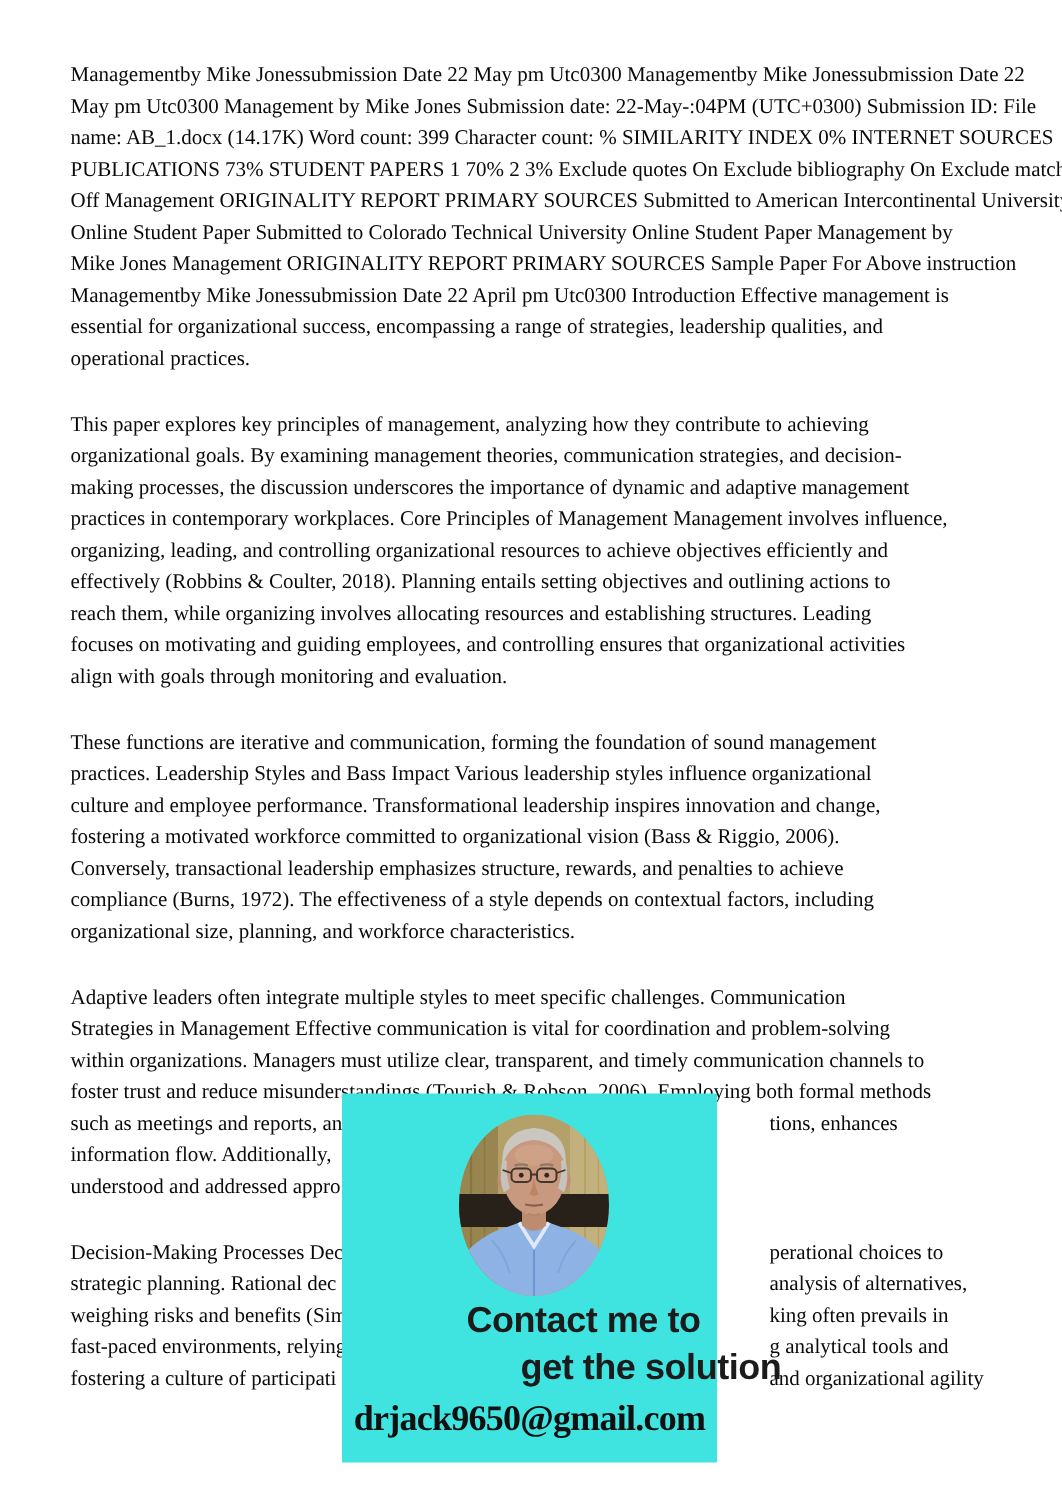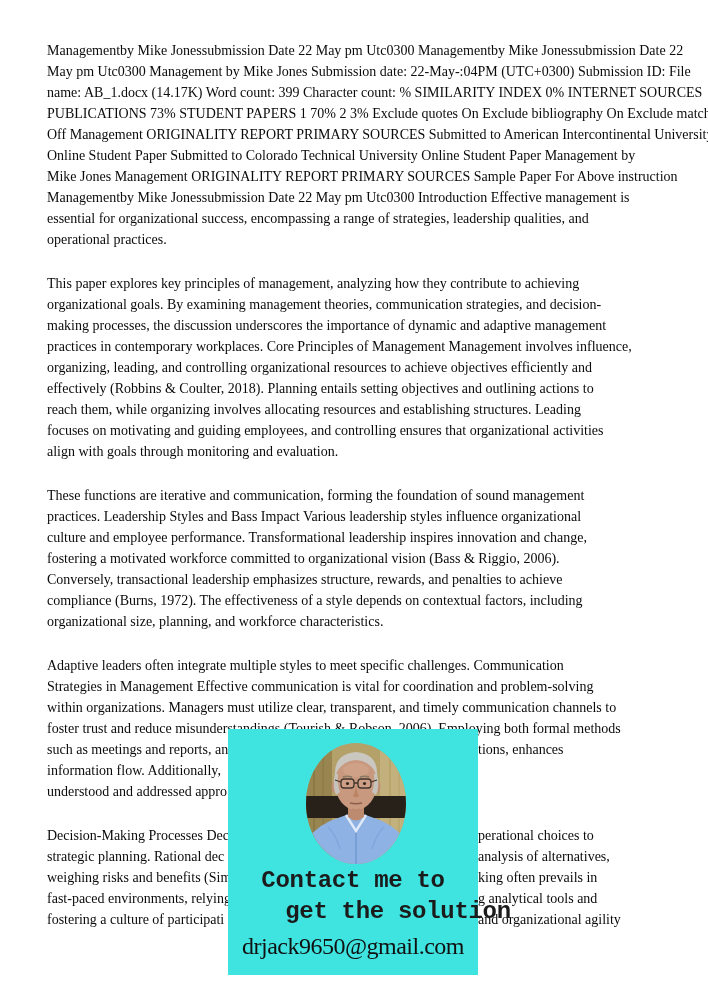--- a/index.html
+++ b/index.html
@@ -8,56 +8,56 @@
     background:#ffffff;
     font-family:"Liberation Serif",serif;
   }
   
   .doc{
     position:absolute;left:47px;top:40px;width:720px;
     color:#0a0a0a;font-size:14px;line-height:21px;
   }
   .para{margin:0 0 23px 0;}
   .line{position:relative;white-space:pre;height:21px;}
-  .rfrag{position:absolute;left:431px;top:0;}
+  .rfrag{position:absolute;left:431px;top:0;padding-left:35px;}
   
   .overlay{
     position:absolute;left:228px;top:729px;width:250px;height:246px;
   }
   .photo{
     position:absolute;left:78px;top:14px;width:100px;height:121px;
     border-radius:50%;overflow:hidden;
   }
   .photo svg{display:block;width:100%;height:100%;}
   .promo-line{
     position:absolute;left:0;width:100%;text-align:center;
-    font-family:Liberation Mono, monospace;font-weight:700;
-    font-size:24px;color:#1b1b1b;letter-spacing:-0.3px;line-height:1.2;
+    font-family:Liberation Sans, sans-serif;font-weight:700;
+    font-size:24px;color:#1b1b1b;letter-spacing:-0.3px;line-height:1.2;padding-left:36px;
   }
   .promo-line1{top:138px;}
   .promo-line2{top:169px;margin-left:45px;}
   .promo-email{
     position:absolute;left:0;top:203px;width:100%;text-align:center;
-    font-family:"Liberation Serif",serif;font-weight:400;
+    font-family:"Liberation Serif",serif;font-weight:700;
     font-size:24px;color:#101010;letter-spacing:-0.5px;line-height:1.2;
   }
 </style>
 </head>
 <body>
 
 <div class="doc">
     <div class="para">
       <div class="line"><span class="lfrag">Managementby Mike Jonessubmission Date 22 May pm Utc0300 Managementby Mike Jonessubmission Date 22</span></div>
       <div class="line"><span class="lfrag">May pm Utc0300 Management by Mike Jones Submission date: 22-May-:04PM (UTC+0300) Submission ID: File</span></div>
       <div class="line"><span class="lfrag">name: AB_1.docx (14.17K) Word count: 399 Character count: % SIMILARITY INDEX 0% INTERNET SOURCES</span></div>
       <div class="line"><span class="lfrag">PUBLICATIONS 73% STUDENT PAPERS 1 70% 2 3% Exclude quotes On Exclude bibliography On Exclude matches</span></div>
       <div class="line"><span class="lfrag">Off Management ORIGINALITY REPORT PRIMARY SOURCES Submitted to American Intercontinental University</span></div>
       <div class="line"><span class="lfrag">Online Student Paper Submitted to Colorado Technical University Online Student Paper Management by</span></div>
       <div class="line"><span class="lfrag">Mike Jones Management ORIGINALITY REPORT PRIMARY SOURCES Sample Paper For Above instruction</span></div>
-      <div class="line"><span class="lfrag">Managementby Mike Jonessubmission Date 22 May pm Utc0300 Introduction Effective management is</span></div>
+      <div class="line"><span class="lfrag">Managementby Mike Jonessubmission Date 22 April pm Utc0300 Introduction Effective management is</span></div>
       <div class="line"><span class="lfrag">essential for organizational success, encompassing a range of strategies, leadership qualities, and</span></div>
       <div class="line"><span class="lfrag">operational practices.</span></div>
     </div>
     <div class="para">
       <div class="line"><span class="lfrag">This paper explores key principles of management, analyzing how they contribute to achieving</span></div>
       <div class="line"><span class="lfrag">organizational goals. By examining management theories, communication strategies, and decision-</span></div>
       <div class="line"><span class="lfrag">making processes, the discussion underscores the importance of dynamic and adaptive management</span></div>
       <div class="line"><span class="lfrag">practices in contemporary workplaces. Core Principles of Management Management involves influence,</span></div>
       <div class="line"><span class="lfrag">organizing, leading, and controlling organizational resources to achieve objectives efficiently and</span></div>
       <div class="line"><span class="lfrag">effectively (Robbins &amp; Coulter, 2018). Planning entails setting objectives and outlining actions to</span></div>

